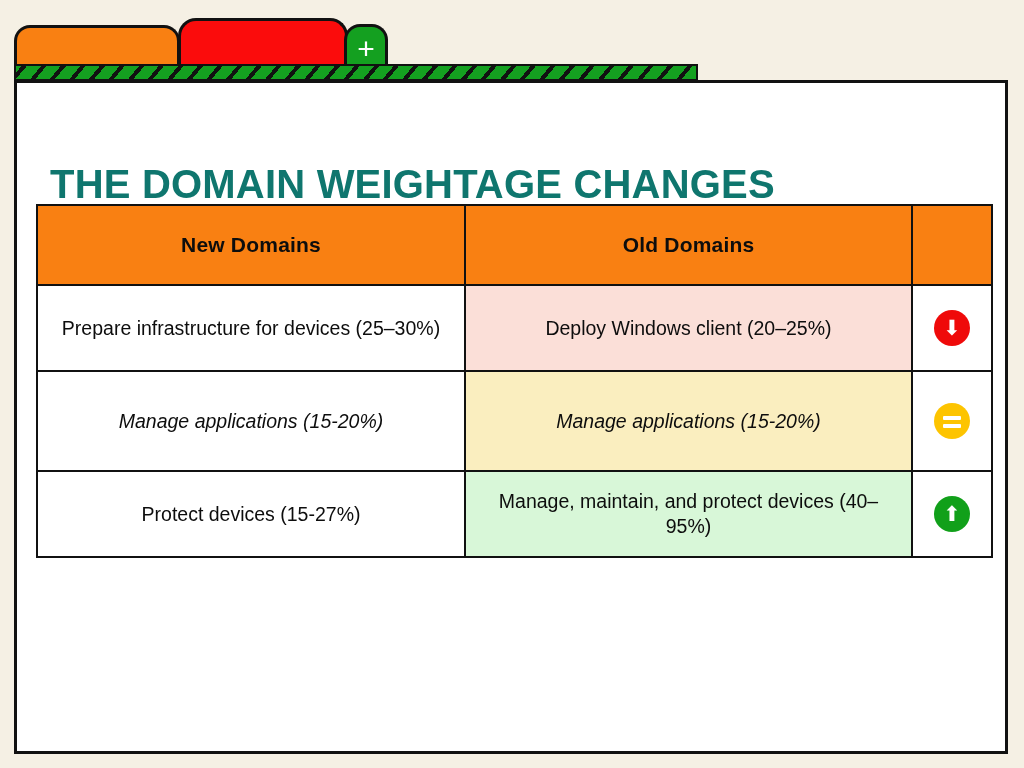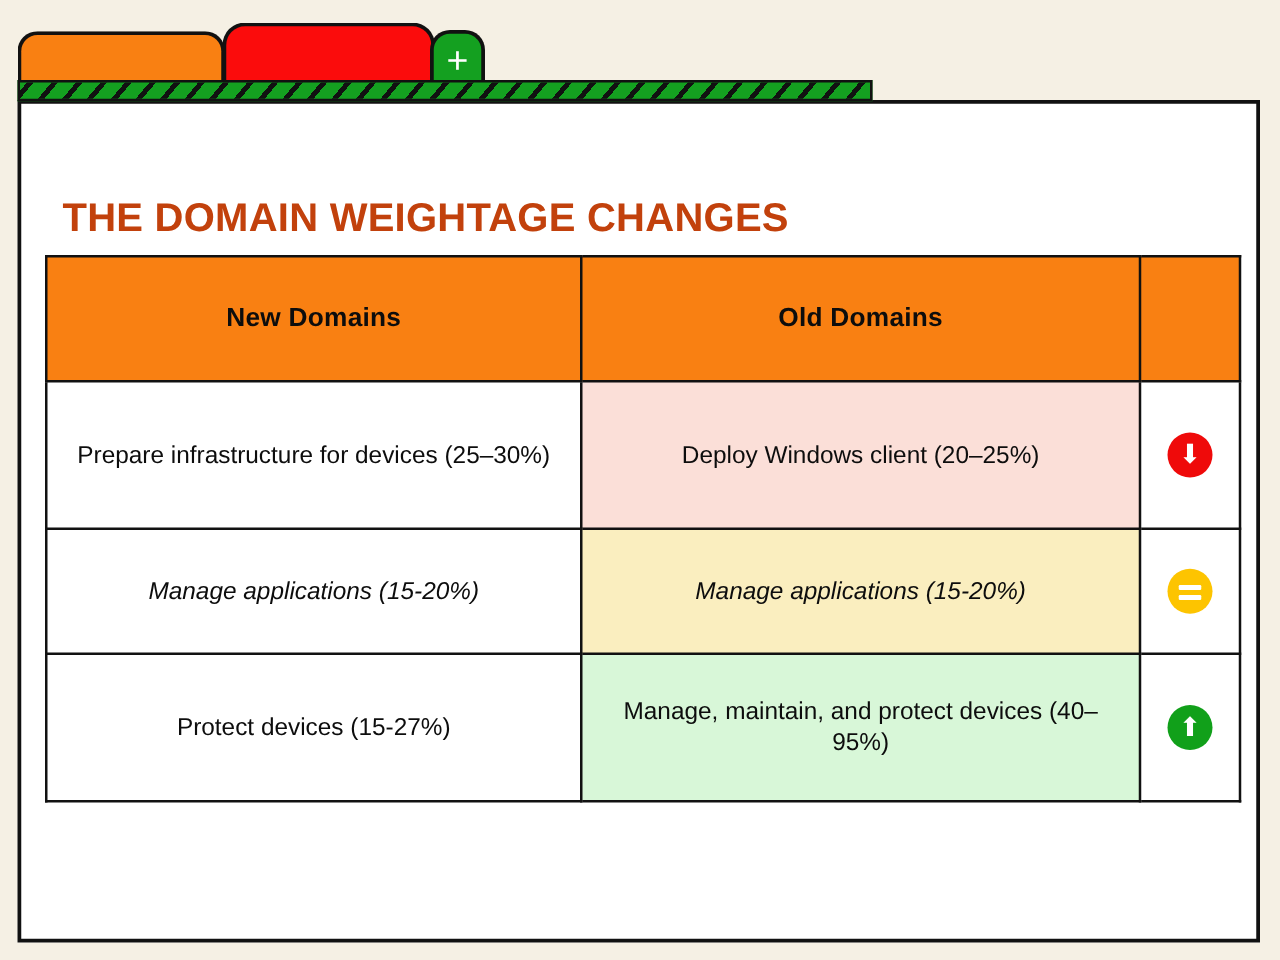--- a/index.html
+++ b/index.html
@@ -96,24 +96,24 @@
     background: #ffffff;
     border: 3px solid #111111;
     box-sizing: border-box;
     z-index: 2;
   }
 
   #page-title {
     position: absolute;
     left: 33px;
     top: 52px;
-    font-size: 32px;
+    font-size: 40px;
     font-weight: bold;
     letter-spacing: 0.2px;
-    color: #c2410c;
+    color: #0f766e;
     font-family: "Liberation Sans", sans-serif;
   }
 
   
   #weightage-table {
     position: absolute;
     left: 19px;
     top: 121px;
     width: 955px;
     border-collapse: collapse;
@@ -122,35 +122,35 @@
   #weightage-table th,
   #weightage-table td {
     border: 2px solid #111111;
     box-sizing: border-box;
     text-align: center;
     vertical-align: middle;
     color: #0d0d0d;
   }
   #weightage-table th {
     background: #f98012;
-    height: 100px;
+    height: 80px;
     font-size: 21px;
     font-weight: bold;
     letter-spacing: 0.2px;
   }
   #weightage-table td {
     font-size: 19.5px;
     line-height: 1.28;
     padding: 6px 14px;
   }
   .col-new  { width: 428px; }
   .col-old  { width: 447px; }
   .col-ind  { width: 80px; }
 
-  .row-tall  td { height: 118px; }
+  .row-tall  td { height: 86px; }
   .row-short td { height: 100px; font-style: italic; }
 
   .cell-new { background: #ffffff; }
   .bg-pink   { background: #fbdfd8; margin-top: 44px; }
   .bg-yellow { background: #faeebf; }
   .bg-green  { background: #d8f7d8; }
   .cell-ind  { background: #ffffff; padding: 0; }
 
   
   .badge {

